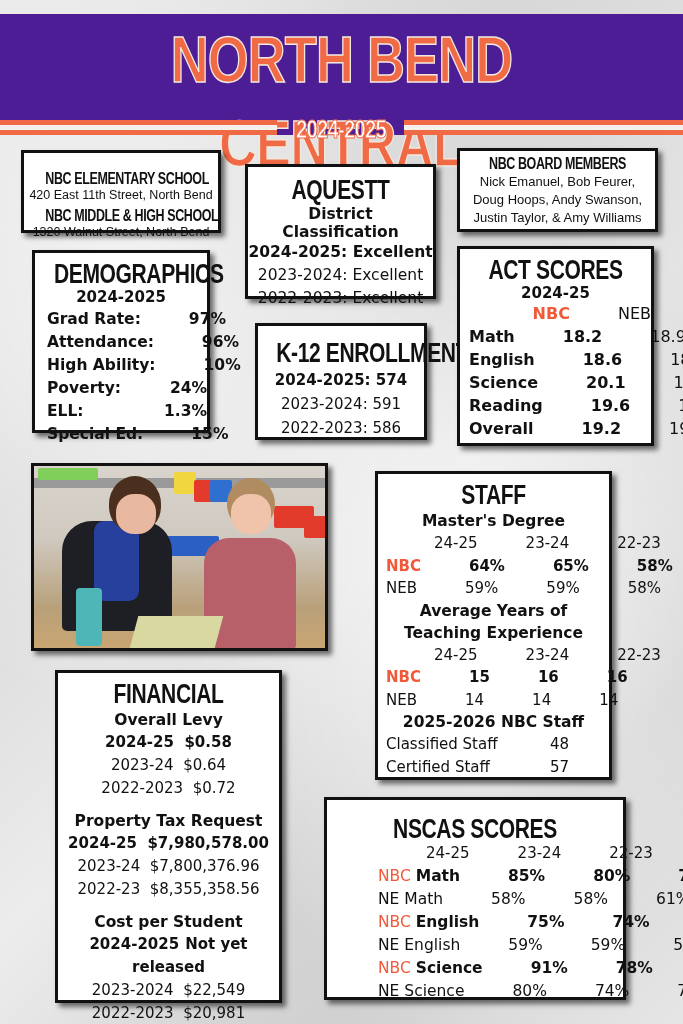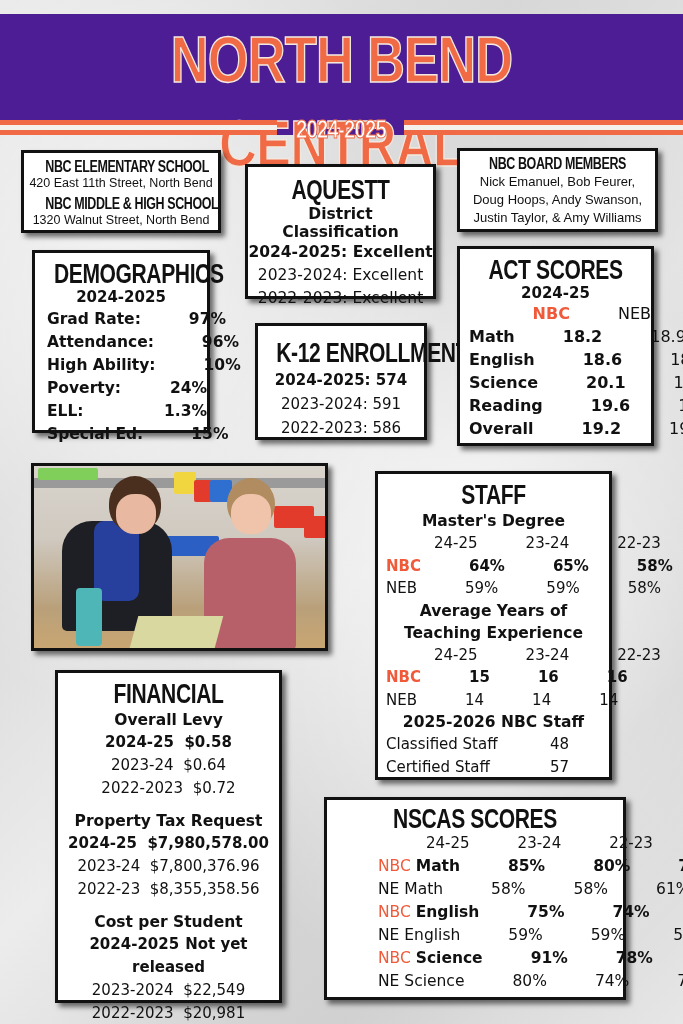--- a/index.html
+++ b/index.html
@@ -42,21 +42,21 @@
     box-shadow:4px 4px 5px rgba(0,0,0,0.55);text-align:center;
   }
   .cond{
     font-family:"Liberation Sans",sans-serif;font-weight:bold;letter-spacing:-0.5px;
     transform:scaleX(0.78);display:block;white-space:nowrap;
   }
   .bigh{font-size:27px;line-height:30px;}
   .medh{font-size:16px;line-height:19px;}
   .row{display:flex;white-space:nowrap;gap:48px;}
   
-  #schools{left:21px;top:150px;width:200px;height:83px;padding-top:4px;}
+  #schools{left:21px;top:150px;width:200px;height:83px;padding-top:16px;}
   #schools .addr{font-size:12.5px;line-height:14px;font-family:"Liberation Sans",sans-serif;}
   
   #aquestt{left:245px;top:164px;width:191px;height:135px;padding-top:8px;}
   #aquestt .sub{font-size:15.5px;font-weight:bold;line-height:18px;}
   #aquestt .cur{font-size:15.5px;font-weight:bold;line-height:23px;}
   #aquestt .past{font-size:15.5px;line-height:23px;}
   
   #board{left:457px;top:148px;width:201px;height:84px;padding-top:3px;}
   #board .names{font-size:13px;line-height:18px;font-family:"Liberation Sans",sans-serif;}
   
@@ -105,21 +105,21 @@
   #staff .cnt{font-size:15px;line-height:23px;padding-left:8px;}
   #staff .cnt .k{width:116px;text-align:left;}
   
   #fin{left:55px;top:670px;width:227px;height:333px;padding-top:6px;}
   #fin .sub{font-size:15.5px;font-weight:bold;line-height:22px;}
   #fin .cur{font-size:15px;font-weight:bold;line-height:23px;}
   #fin .past{font-size:15px;line-height:23px;}
   #fin .gap{height:10px;}
   #fin .nyr{font-size:15px;font-weight:bold;margin-left:6px;}
   
-  #nscas{left:324px;top:797px;width:302px;height:203px;padding-top:6px;}
+  #nscas{left:324px;top:797px;width:302px;height:203px;padding-top:16px;}
   #nscas .row{font-size:15.5px;line-height:23px;padding-left:10px;}
   #nscas .row .k{width:110px;text-align:left;margin-left:41px;}
   #nscas .row .c{width:56px;text-align:left;}
   #nscas .nbc .c{font-weight:bold;}
   #nscas .nbc .k .sub2{font-weight:bold;}
   #nscas .nbc .k .pre{color:#f05a3a;font-weight:normal;}
   #nscas .hdr{font-size:15px;}
 </style>
 </head>
 <body>

